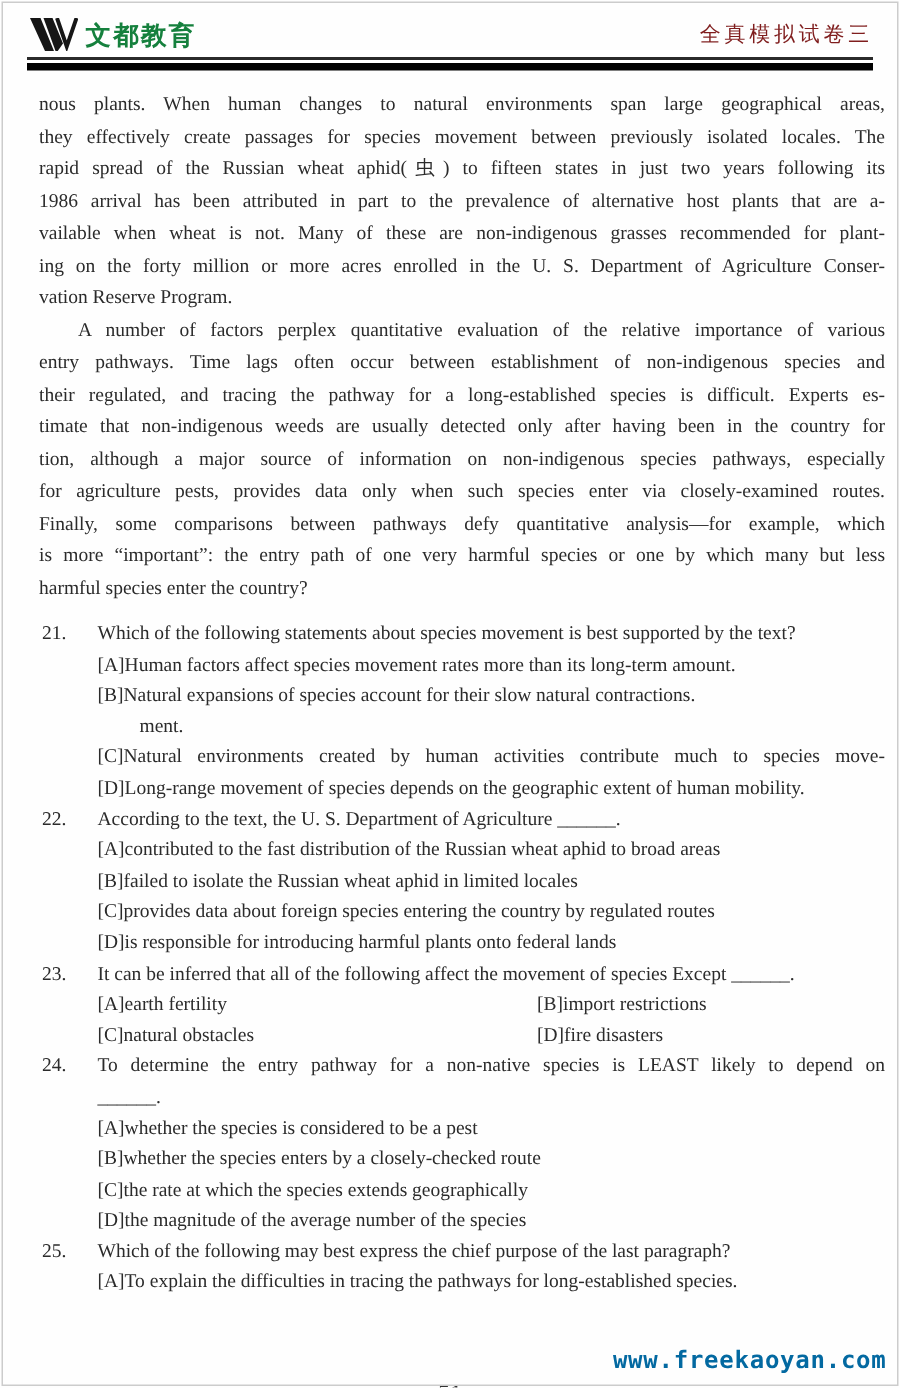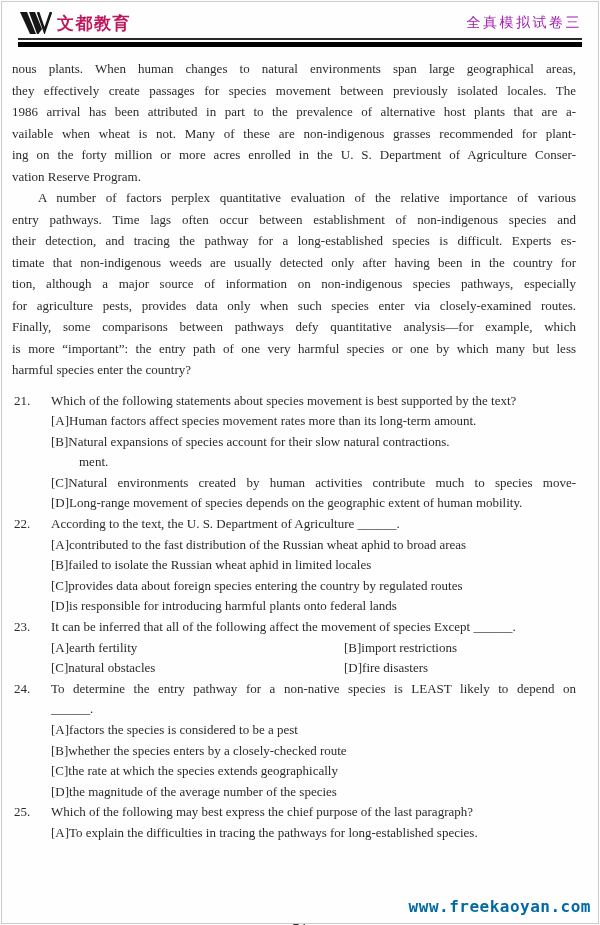--- a/index.html
+++ b/index.html
@@ -12,28 +12,28 @@
   }
   .page{position:relative;width:600px;height:925px;background:#fefefe;overflow:hidden;}
   .page-edge{position:absolute;inset:1px;border:1px solid #cccccc;pointer-events:none;}
 
   
   .header{position:absolute;top:10px;left:20px;right:18px;height:26px;
           display:flex;justify-content:space-between;align-items:center;}
   .brand{display:flex;align-items:center;gap:5px;}
   .brand svg{display:block;}
   .brand-text{font-family:Liberation Serif, serif;
-              font-weight:bold;font-size:17px;color:#be185d;letter-spacing:1.5px;}
+              font-weight:bold;font-size:17px;color:#15803d;letter-spacing:1.5px;}
   .head-title{font-family:Liberation Sans, sans-serif;
-              font-size:14px;color:#a21caf;letter-spacing:2.5px;}
+              font-size:14px;color:#7f1d1d;letter-spacing:2.5px;}
   .rule-thin{position:absolute;top:38px;left:18px;right:18px;height:2px;background:#2a2a2a;}
   .rule-thick{position:absolute;top:42px;left:18px;right:18px;height:5px;background:#000;}
 
   
-  .content{position:absolute;top:58px;left:12px;width:564px;font-size:13px;}
+  .content{position:absolute;top:58px;left:26px;width:564px;font-size:13px;}
   .tline{height:21.5px;line-height:21.5px;white-space:nowrap;}
   .tline.just{white-space:normal;text-align:justify;text-align-last:justify;}
   .tline.pindent{padding-left:26px;}
 
   .questions{margin-top:10px;}
   .question{position:relative;}
   .qnum{position:absolute;left:2px;top:0;height:20.6px;line-height:20.6px;}
   .qbody{margin-left:39px;}
   .qline{height:20.6px;line-height:20.6px;white-space:nowrap;}
   .qline.just{white-space:normal;text-align:justify;text-align-last:justify;}
@@ -67,27 +67,28 @@
     </div>
     <span class="head-title">全真模拟试卷三</span>
   </div>
   <div class="rule-thin"></div>
   <div class="rule-thick"></div>
 
   <div class="content">
     <div id="passage">
         <div class="tline just">nous plants. When human changes to natural environments span large geographical areas,</div>
         <div class="tline just">they effectively create passages for species movement between previously isolated locales. The</div>
+        <div class="tline just">rapid spread of the Russian wheat aphid(虫) to fifteen states in just two years following its</div>
         <div class="tline just">1986 arrival has been attributed in part to the prevalence of alternative host plants that are a-</div>
         <div class="tline just">vailable when wheat is not. Many of these are non-indigenous grasses recommended for plant-</div>
         <div class="tline just">ing on the forty million or more acres enrolled in the U. S. Department of Agriculture Conser-</div>
         <div class="tline">vation Reserve Program.</div>
         <div class="tline just pindent">A number of factors perplex quantitative evaluation of the relative importance of various</div>
         <div class="tline just">entry pathways. Time lags often occur between establishment of non-indigenous species and</div>
-        <div class="tline just">their detection, and tracing the pathway for a long-established species is difficult. Experts es-</div>
+        <div class="tline just">their regulated, and tracing the pathway for a long-established species is difficult. Experts es-</div>
         <div class="tline just">timate that non-indigenous weeds are usually detected only after having been in the country for</div>
         <div class="tline just">tion, although a major source of information on non-indigenous species pathways, especially</div>
         <div class="tline just">for agriculture pests, provides data only when such species enter via closely-examined routes.</div>
         <div class="tline just">Finally, some comparisons between pathways defy quantitative analysis—for example, which</div>
         <div class="tline just">is more “important”: the entry path of one very harmful species or one by which many but less</div>
         <div class="tline">harmful species enter the country?</div>
       </div>
     <div id="questions" class="questions">
         <div class="question">
           <div class="qnum">21.</div>
@@ -116,21 +117,21 @@
             <div class="qline">It can be inferred that all of the following affect the movement of species Except ______.</div>
             <div class="optrow"><span class="col1">[A]earth fertility</span><span>[B]import restrictions</span></div>
             <div class="optrow"><span class="col1">[C]natural obstacles</span><span>[D]fire disasters</span></div>
           </div>
         </div>
         <div class="question">
           <div class="qnum">24.</div>
           <div class="qbody">
             <div class="qline just">To determine the entry pathway for a non-native species is LEAST likely to depend on</div>
             <div class="qline">______.</div>
-            <div class="qline">[A]factors the species is considered to be a pest</div>
+            <div class="qline">[A]whether the species is considered to be a pest</div>
             <div class="qline">[B]whether the species enters by a closely-checked route</div>
             <div class="qline">[C]the rate at which the species extends geographically</div>
             <div class="qline">[D]the magnitude of the average number of the species</div>
           </div>
         </div>
         <div class="question">
           <div class="qnum">25.</div>
           <div class="qbody">
             <div class="qline">Which of the following may best express the chief purpose of the last paragraph?</div>
             <div class="qline">[A]To explain the difficulties in tracing the pathways for long-established species.</div>

